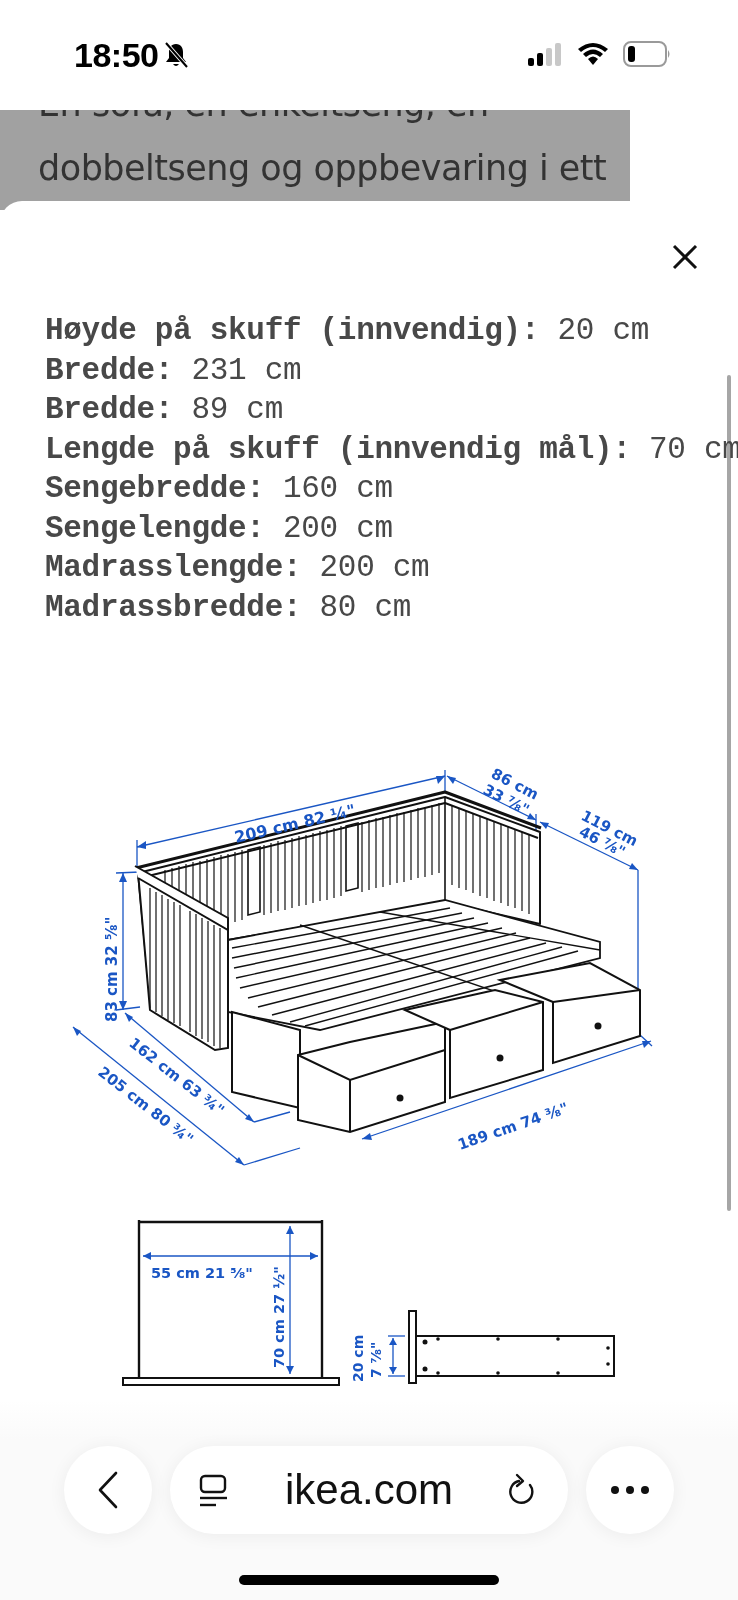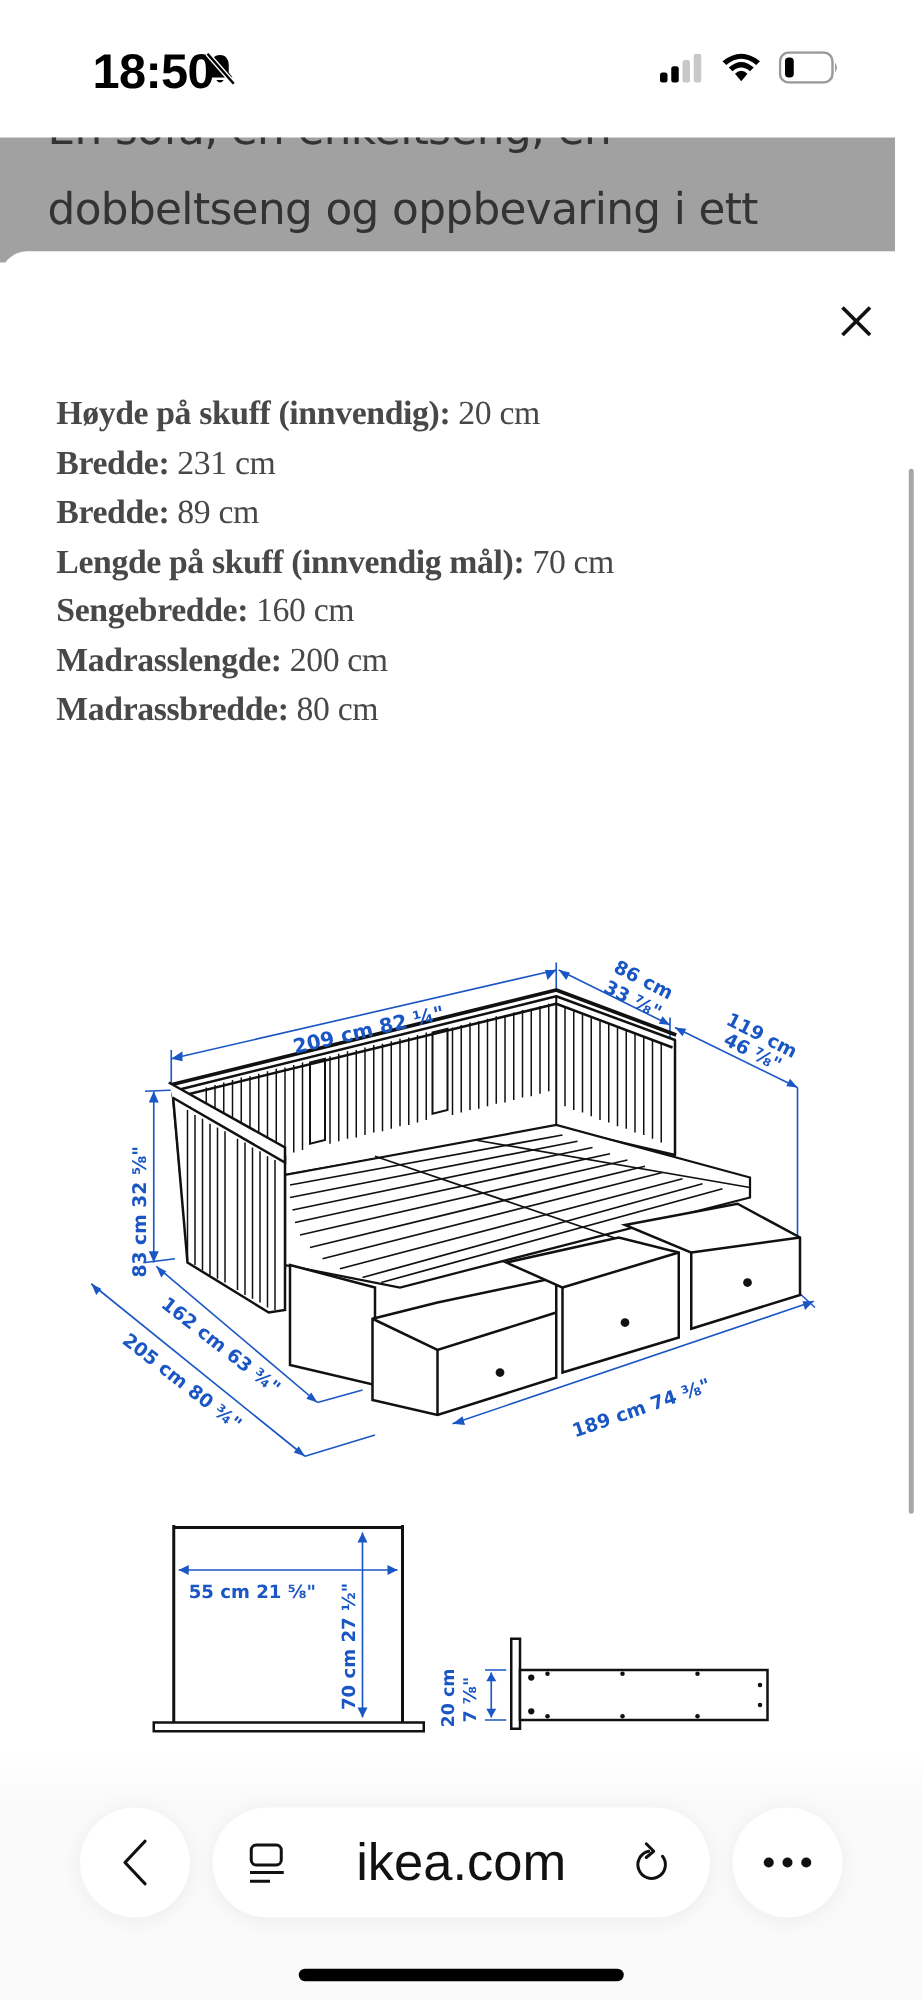--- a/index.html
+++ b/index.html
@@ -1,39 +1,39 @@
 <!DOCTYPE html>
 <html><head>
 <meta charset="utf-8">
 <style>
   * { box-sizing: border-box; margin: 0; padding: 0; }
   html, body { width: 738px; height: 1600px; overflow: hidden; background: #ffffff; }
   body { position: relative; font-family: "DejaVu Sans", sans-serif; color: #111; }
 
   
   .status-bar { position: absolute; left: 0; top: 0; width: 738px; height: 110px; background: #fff; }
-  .status-time { position: absolute; left: 74px; top: 36px; font-family: "Liberation Sans", sans-serif; font-size: 39px; font-weight: 700; letter-spacing: -0.5px; color: #000; }
+  .status-time { position: absolute; left: 74px; top: 36px; font-family: "Liberation Sans", sans-serif; font-size: 34px; font-weight: 700; letter-spacing: -0.5px; color: #000; }
   .status-bell { position: absolute; left: 163px; top: 41px; width: 26px; height: 28px; }
   .status-signal { position: absolute; left: 528px; top: 43px; width: 38px; height: 24px; }
   .status-wifi { position: absolute; left: 577px; top: 41px; width: 32px; height: 26px; }
   .status-battery { position: absolute; left: 623px; top: 41px; width: 48px; height: 26px; }
 
   
-  .bg-page { position: absolute; left: 0; top: 110px; width: 716px; height: 100px; background: #a1a1a1; overflow: hidden; }
+  .bg-page { position: absolute; left: 0; top: 110px; width: 630px; height: 100px; background: #a1a1a1; overflow: hidden; }
   .bg-line { position: absolute; left: 38px; font-family: "DejaVu Sans", sans-serif; font-size: 35px; color: #333; white-space: nowrap; letter-spacing: -0.5px; }
   .bg-line.l1 { top: -26px; }
   .bg-line.l2 { top: 38px; }
 
   
   .sheet { position: absolute; left: 0; top: 201px; width: 738px; height: 1399px; background: #fff; border-radius: 22px 22px 0 0; }
   .close-btn { position: absolute; left: 664px; top: 35px; width: 42px; height: 42px; display: flex; align-items: center; justify-content: center; cursor: pointer; }
   .scrollbar { position: absolute; left: 727px; top: 174px; width: 4px; height: 836px; background: #a6a6a6; border-radius: 2px; }
 
   .specs { position: absolute; left: 45px; top: 110px; width: 640px; }
-  .spec-row { height: 39.5px; font-family: Liberation Serif, serif; font-size: 27px; color: #484848; white-space: nowrap; letter-spacing: -0.3px; line-height: 39.5px; }
+  .spec-row { height: 39.5px; font-family: Liberation Mono, monospace; font-size: 31px; color: #484848; white-space: nowrap; letter-spacing: -0.3px; line-height: 39.5px; }
   .spec-label { font-weight: 700; color: #484848; }
   .spec-value { font-weight: 400; color: #484848; }
 
   .diagram { position: absolute; left: 60px; top: 540px; width: 640px; height: 660px; }
   .dim-text { font-family: "DejaVu Sans", sans-serif; font-weight: 700; fill: #1a56c4; }
 
   
   .browser-bar { position: absolute; left: 0; top: 1400px; width: 738px; height: 200px; background: linear-gradient(#ffffff00, #fafafa 20%, #fafafa); }
   .nav-back { position: absolute; left: 64px; top: 46px; width: 88px; height: 88px; border-radius: 50%; background: #fff; box-shadow: 0 2px 18px rgba(0,0,0,0.06); display: flex; align-items: center; justify-content: center; }
   .url-pill { position: absolute; left: 170px; top: 46px; width: 398px; height: 88px; border-radius: 44px; background: #fff; box-shadow: 0 2px 18px rgba(0,0,0,0.06); }
@@ -85,20 +85,21 @@
     </svg>
   </div>
   <div class="scrollbar"></div>
 
   <div class="specs">
     <div class="spec-row"><span class="spec-label">Høyde på skuff (innvendig):</span> <span class="spec-value">20 cm</span></div>
     <div class="spec-row"><span class="spec-label">Bredde:</span> <span class="spec-value">231 cm</span></div>
     <div class="spec-row"><span class="spec-label">Bredde:</span> <span class="spec-value">89 cm</span></div>
     <div class="spec-row"><span class="spec-label">Lengde på skuff (innvendig mål):</span> <span class="spec-value">70 cm</span></div>
     <div class="spec-row"><span class="spec-label">Sengebredde:</span> <span class="spec-value">160 cm</span></div>
+    <div class="spec-row"><span class="spec-label">Sengelengde:</span> <span class="spec-value">200 cm</span></div>
     <div class="spec-row"><span class="spec-label">Madrasslengde:</span> <span class="spec-value">200 cm</span></div>
     <div class="spec-row"><span class="spec-label">Madrassbredde:</span> <span class="spec-value">80 cm</span></div>
   </div>
 
   <svg class="diagram" viewBox="60 741 640 660" width="640" height="660">
     <g stroke="#1a56c4" stroke-width="1.3" fill="none">
 
       <line x1="137" y1="847" x2="445" y2="776"></line>
       <line x1="137" y1="840" x2="137" y2="868"></line>
       <line x1="445" y1="770" x2="445" y2="792"></line>

